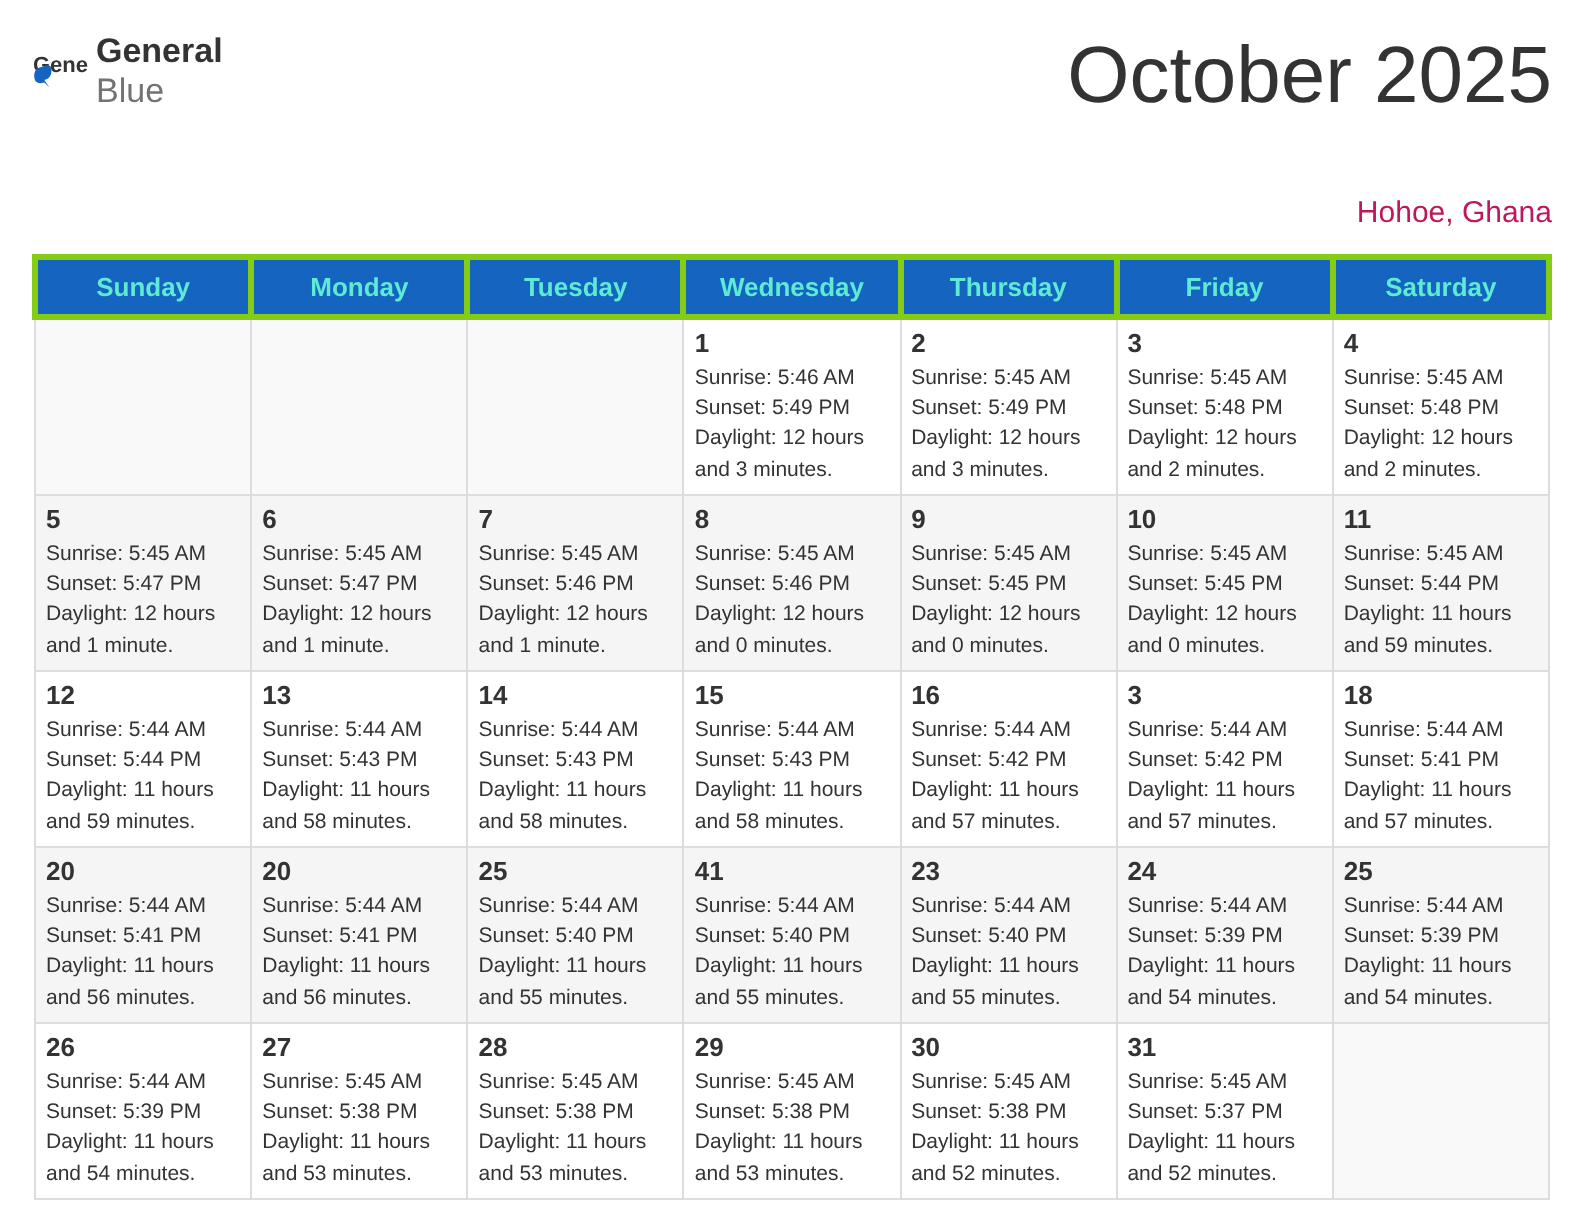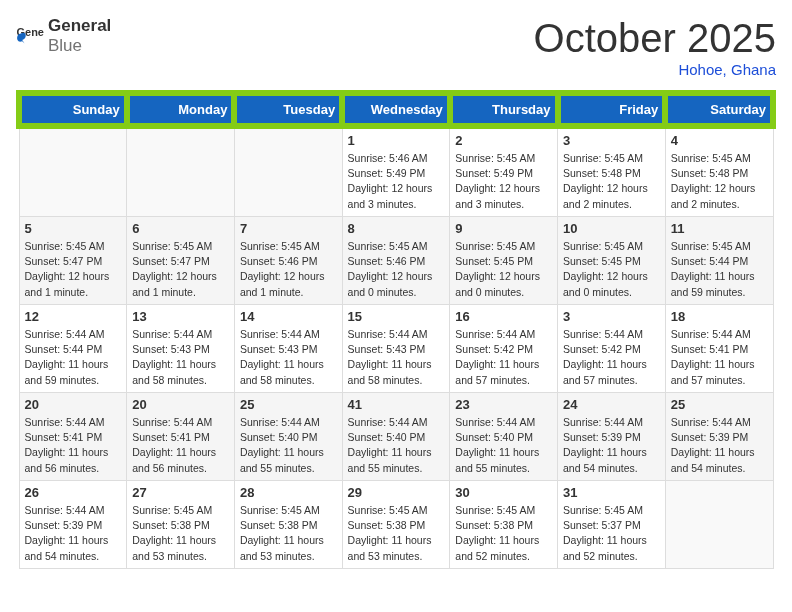--- a/index.html
+++ b/index.html
@@ -28,35 +28,36 @@
     .title-area {
       text-align: right;
     }
     .month-title {
       font-size: 40px;
       font-weight: normal;
       color: #333;
     }
     .location-title {
       font-size: 15px;
-      color: #1d4ed8;
+      color: #be185d;
+      margin-top: 37px;
     }
     table {
       width: 100%;
       border-collapse: collapse;
       font-size: 11px;
     }
     thead tr th {
       background: #1565c0;
-      color: #ffffff;
+      color: #5eead4;
       padding: 6px 4px;
-      text-align: right;
+      text-align: center;
       font-weight: bold;
       font-size: 13px;
-      border: 6px solid #84cc16;
+      border: 3px solid #84cc16;
     }
     tbody tr td {
       border: 1px solid #ddd;
       vertical-align: top;
       padding: 4px 5px;
       height: 88px;
       width: calc(100% / 7);
       background: #fff;
     }
     tbody tr:nth-child(even) td {

